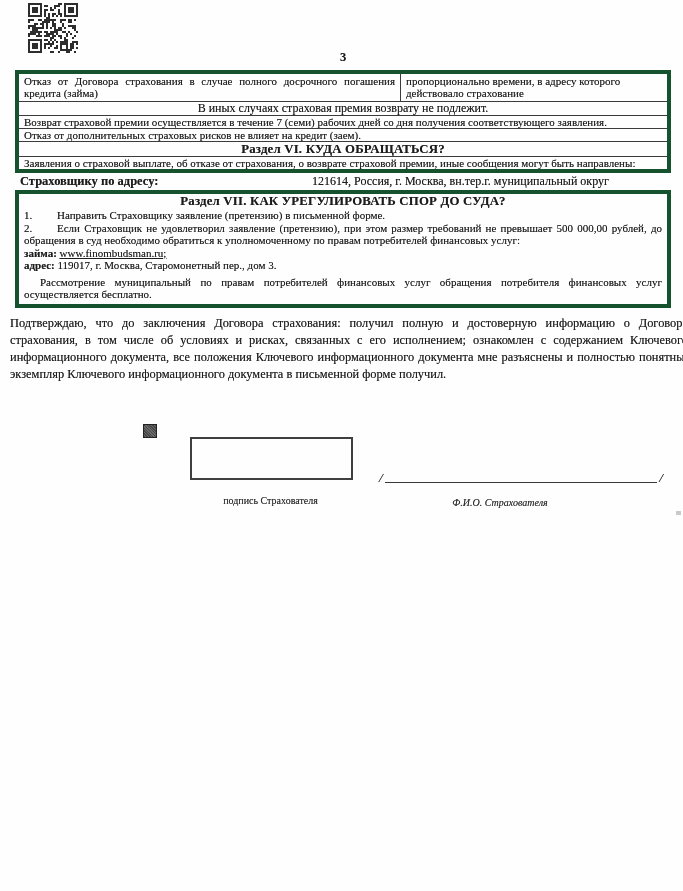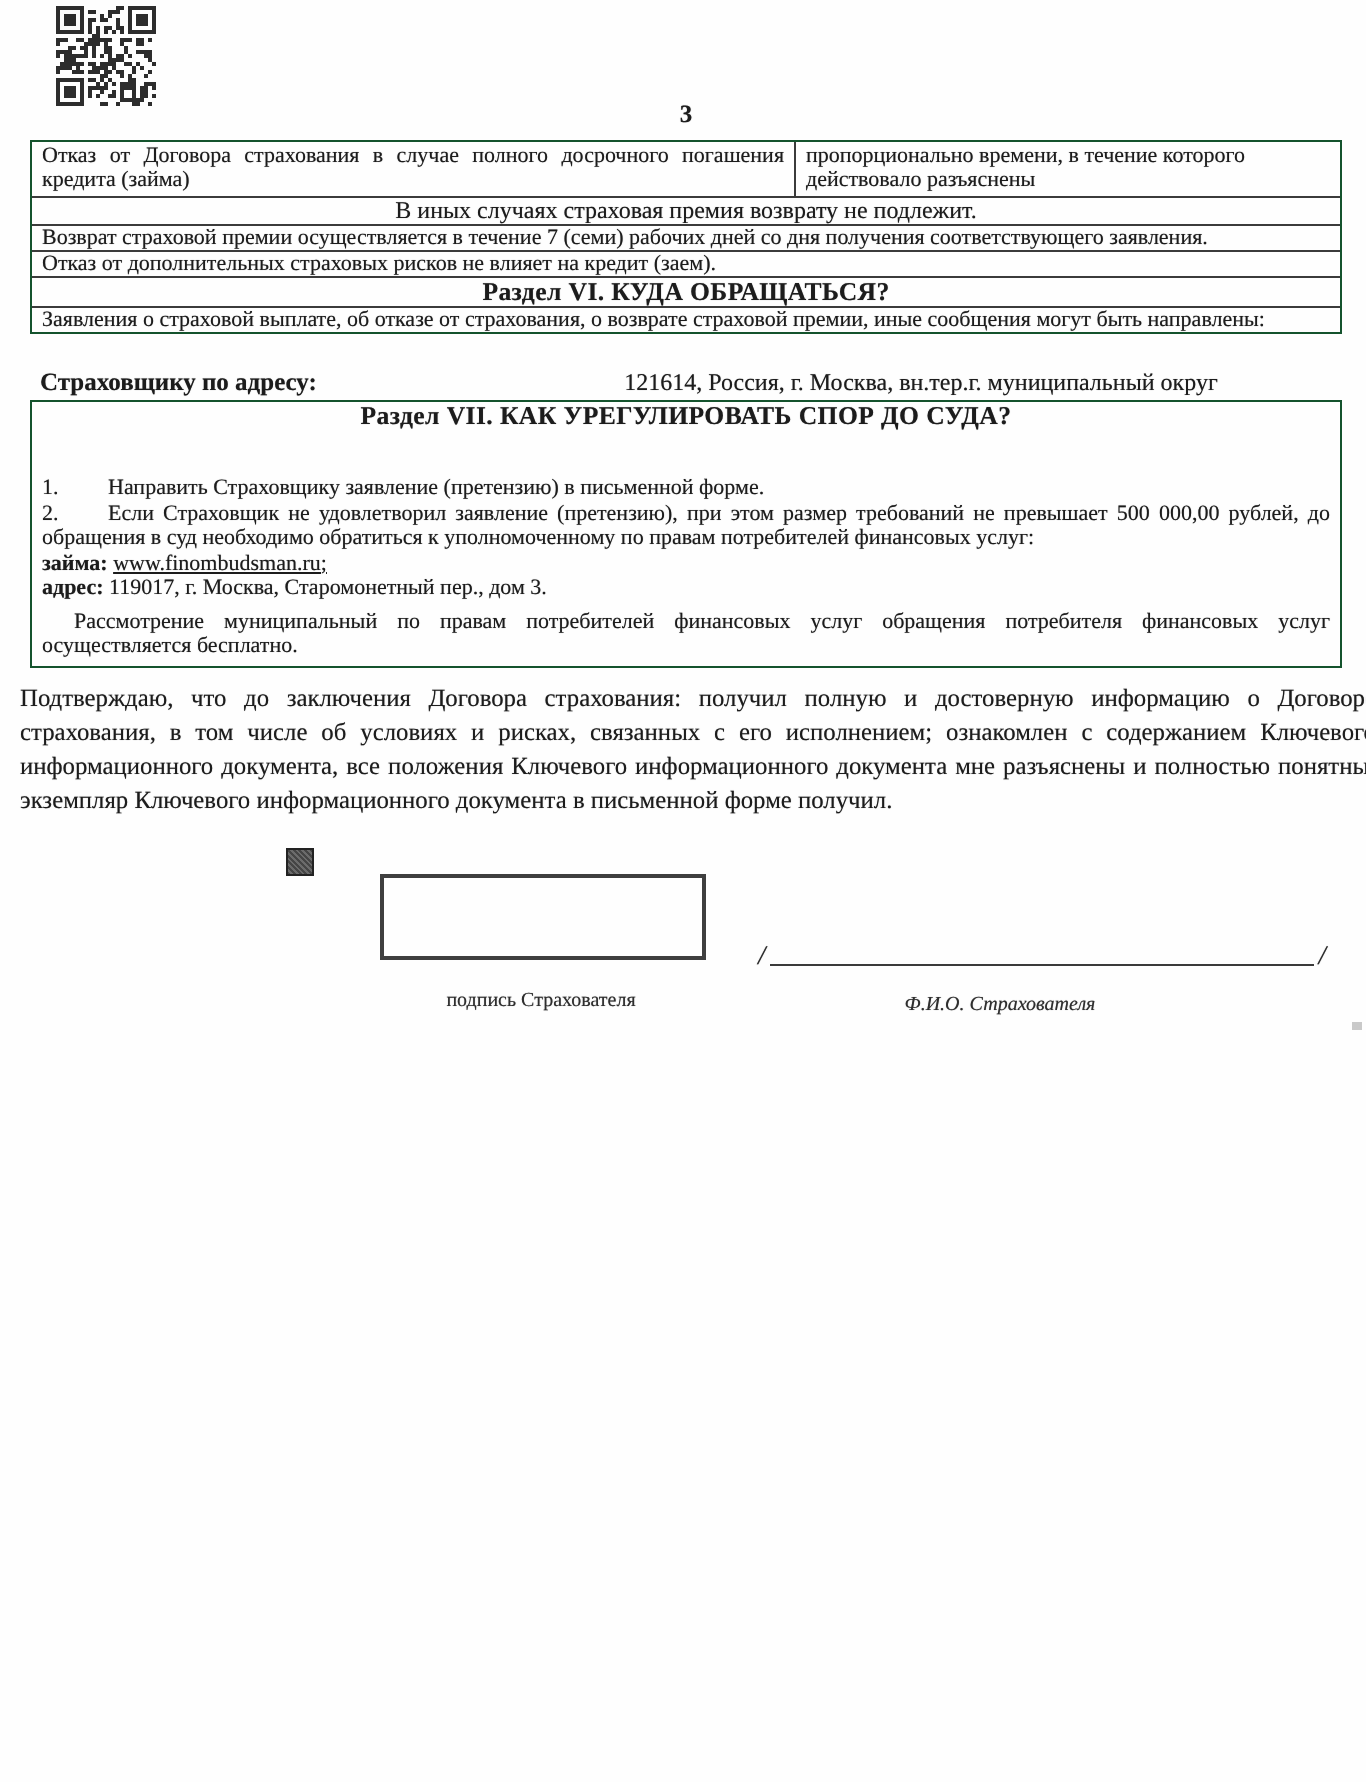--- a/index.html
+++ b/index.html
@@ -8,35 +8,35 @@
     background:#fefefe; overflow:hidden;
     font-family:"Liberation Serif", serif; color:#1c1c1c;
     text-shadow:0 0 0.4px rgba(20,20,20,0.55);
   }
   .qr { position:absolute; left:28px; top:3px; width:50px; height:50px; }
   .pagenum {
     position:absolute; top:50px; left:15px; width:656px;
     text-align:center; font-size:12.5px; font-weight:bold;
   }
   .main { position:absolute; left:15px; top:70px; width:656px; }
-  .box { border:1px solid #14532d; background:transparent; }
+  .box { border:4px solid #14532d; background:transparent; }
   .row { border-top:1px solid #3b3b3b; padding:0 5px; font-size:11px; line-height:12px; }
   .box > .row:first-child, .box > .cells:first-child { border-top:none; }
   .cells { display:flex; border-top:none; padding:0; }
   .cell { padding:1px 5px 2px; font-size:11px; line-height:12px; box-sizing:border-box; }
   .cell.left  { width:382px; border-right:1px solid #3b3b3b; text-align:justify; }
   .cell.right { flex:1; }
   .bold { font-weight:bold; }
   .just { text-align:justify; }
   .row.emph { font-weight:normal; text-align:center; font-size:12px; line-height:13px; }
   .row.header { font-weight:bold; text-align:center; font-size:12.8px; line-height:14px; padding:0; letter-spacing:0.2px; }
-  .addr { display:flex; padding:2px 5px;margin-top:16px; }
+  .addr { display:flex; padding:2px 5px; }
   .addr-label { width:235px; font-weight:bold; font-size:12.5px; line-height:13px; }
   .addr-val { flex:1; text-align:center; font-size:12px; line-height:13px; }
-  .content { padding:1px 5px 3px; font-size:11px; line-height:12.5px;margin-top:22px; }
+  .content { padding:1px 5px 3px; font-size:11px; line-height:12.5px; }
   .content p { margin:0; }
   .num { display:inline-block; width:33px; }
   .url { text-decoration:underline; }
   .note { text-indent:16px; margin-top:4px !important; }
   .confirm {
     margin:7px 0 0 -5px; width:678px;
     font-size:12.4px; line-height:17.2px; text-align:justify;
   }
   .stamp {
     position:absolute; left:143px; top:424px; width:12px; height:12px;
@@ -277,21 +277,21 @@
       <rect x="4" y="40" width="6" height="6" fill="#2d2d2d" shape-rendering="crispEdges"></rect>
     </svg>
 
   <div class="pagenum">3</div>
 
   <div class="main">
 
     <div class="box">
       <div class="cells">
         <div class="cell left">Отказ от Договора страхования в случае полного досрочного погашения кредита (займа)</div>
-        <div class="cell right">пропорционально времени, в течение которого действовало разъяснены</div>
+        <div class="cell right">пропорционально времени, в адресу которого действовало страхование</div>
       </div>
       <div class="row emph">В иных случаях страховая премия возврату не подлежит.</div>
       <div class="row just">Возврат страховой премии осуществляется в течение 7 (семи) рабочих дней со дня получения соответствующего заявления.</div>
       <div class="row">Отказ от дополнительных страховых рисков не влияет на кредит (заем).</div>
       <div class="row header">Раздел VI. КУДА ОБРАЩАТЬСЯ?</div>
       <div class="row just">Заявления о страховой выплате, об отказе от страхования, о возврате страховой премии, иные сообщения могут быть направлены:</div>
     </div>
 
     <div class="addr">
       <div class="addr-label">Страховщику по адресу:</div>

